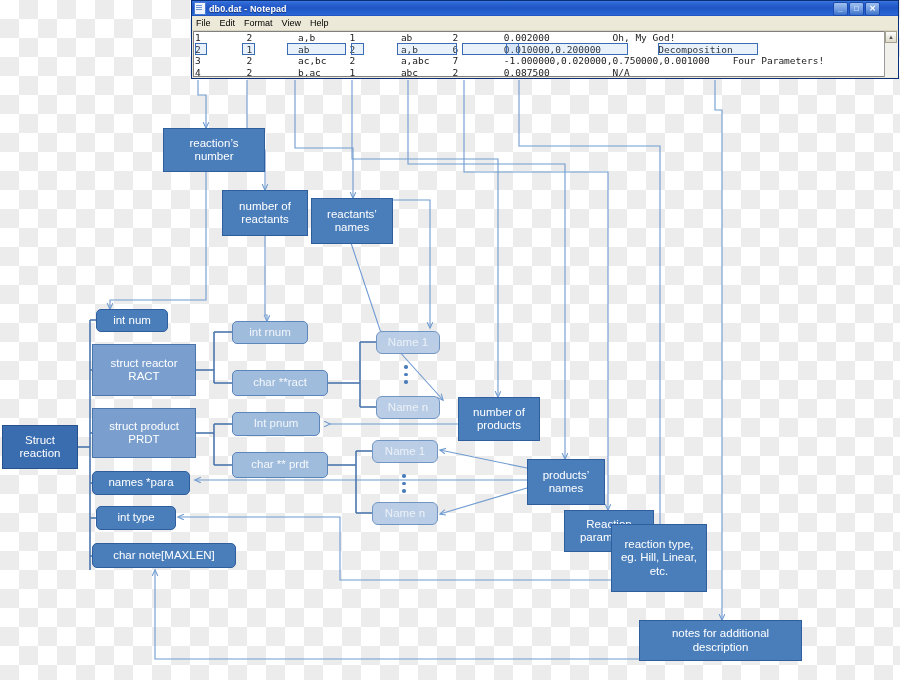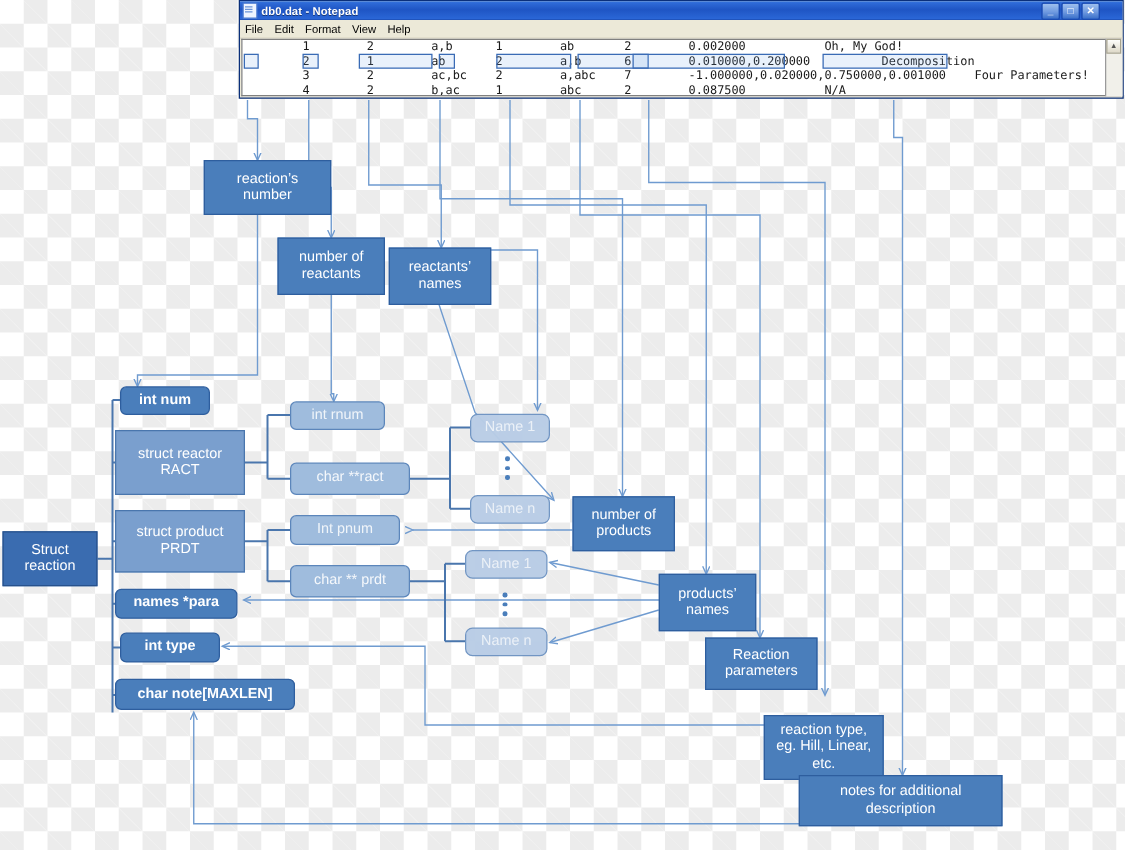--- a/index.html
+++ b/index.html
@@ -52,25 +52,24 @@
     height:14px;background:#ece9d8;border-bottom:1px solid #d8d4c0;
     display:flex;align-items:center;padding-left:4px;gap:9px;
     font-size:9px;color:#000;
   }
   .np-client{
     position:absolute;left:1px;top:30px;right:1px;bottom:1px;
     background:#ffffff;border:1px solid #808080;border-right:none;box-sizing:border-box;
     overflow:hidden;
   }
   .np-text{
-    position:absolute;left:13px;top:0px;
+    position:absolute;left:1px;top:0px;
     font-family:"DejaVu Sans Mono","Liberation Mono",monospace;
     font-size:9.5px;line-height:11.6px;color:#1a1a1a;white-space:pre;
     letter-spacing:0px;
-    padding-left:35px;
   }
   .np-sb{
     position:absolute;right:0;top:30px;bottom:1px;width:13px;
     background:#f1f0ea;border-left:1px solid #9a9a9a;
   }
   .np-sb-up{
     position:absolute;left:0;top:0;width:12px;height:12px;
     background:linear-gradient(to bottom,#fdfdfb,#ded9c8);
     border:1px solid #a7a390;box-sizing:border-box;
     display:flex;align-items:center;justify-content:center;font-size:6px;color:#555;
@@ -82,21 +81,21 @@
   
   .bx{
     position:absolute;box-sizing:border-box;
     display:flex;align-items:center;justify-content:center;text-align:center;
     color:#ffffff;font-size:11.5px;line-height:13.5px;
     border:1px solid #2e5e9e;
     background:#4a7ebb;
   }
   .bx.dark{background:#3a6cb0;border-color:#27518c;}
   .bx.mid{background:#7a9fce;border-color:#4a76ad;}
-  .bx.rnd{border-radius:5px;font-weight:bold;}
+  .bx.rnd{border-radius:5px;}
   .bx.ghost{
     background:#b9cde6;border:1px solid #6e93c2;border-radius:6px;
     color:#ffffff;opacity:.97;
   }
   .bx.ghost span{opacity:.72;}
   .bx.pale{background:#9fbcdd;border-color:#5c86bb;border-radius:5px;}
   .dots{
     position:absolute;display:flex;flex-direction:column;gap:4px;align-items:center;
   }
   .dots i{width:3.5px;height:3.5px;border-radius:50%;background:#4a7ebb;display:block;}
@@ -247,21 +246,21 @@
   <div class="bx" style="left:527px;top:459px;width:78px;height:46px">
     <span style="white-space:pre-line">products’
 names</span>
   </div>
 
   <div class="bx" style="left:564px;top:510px;width:90px;height:42px">
     <span style="white-space:pre-line">Reaction
 parameters</span>
   </div>
 
-  <div class="bx" style="left:611px;top:572px;width:96px;height:52px">
+  <div class="bx" style="left:611px;top:524px;width:96px;height:68px">
     <span style="white-space:pre-line">reaction type,
 eg. Hill, Linear,
 etc.</span>
   </div>
 
   <div class="bx" style="left:639px;top:620px;width:163px;height:41px">
     <span style="white-space:pre-line">notes for additional
 description</span>
   </div>
 

